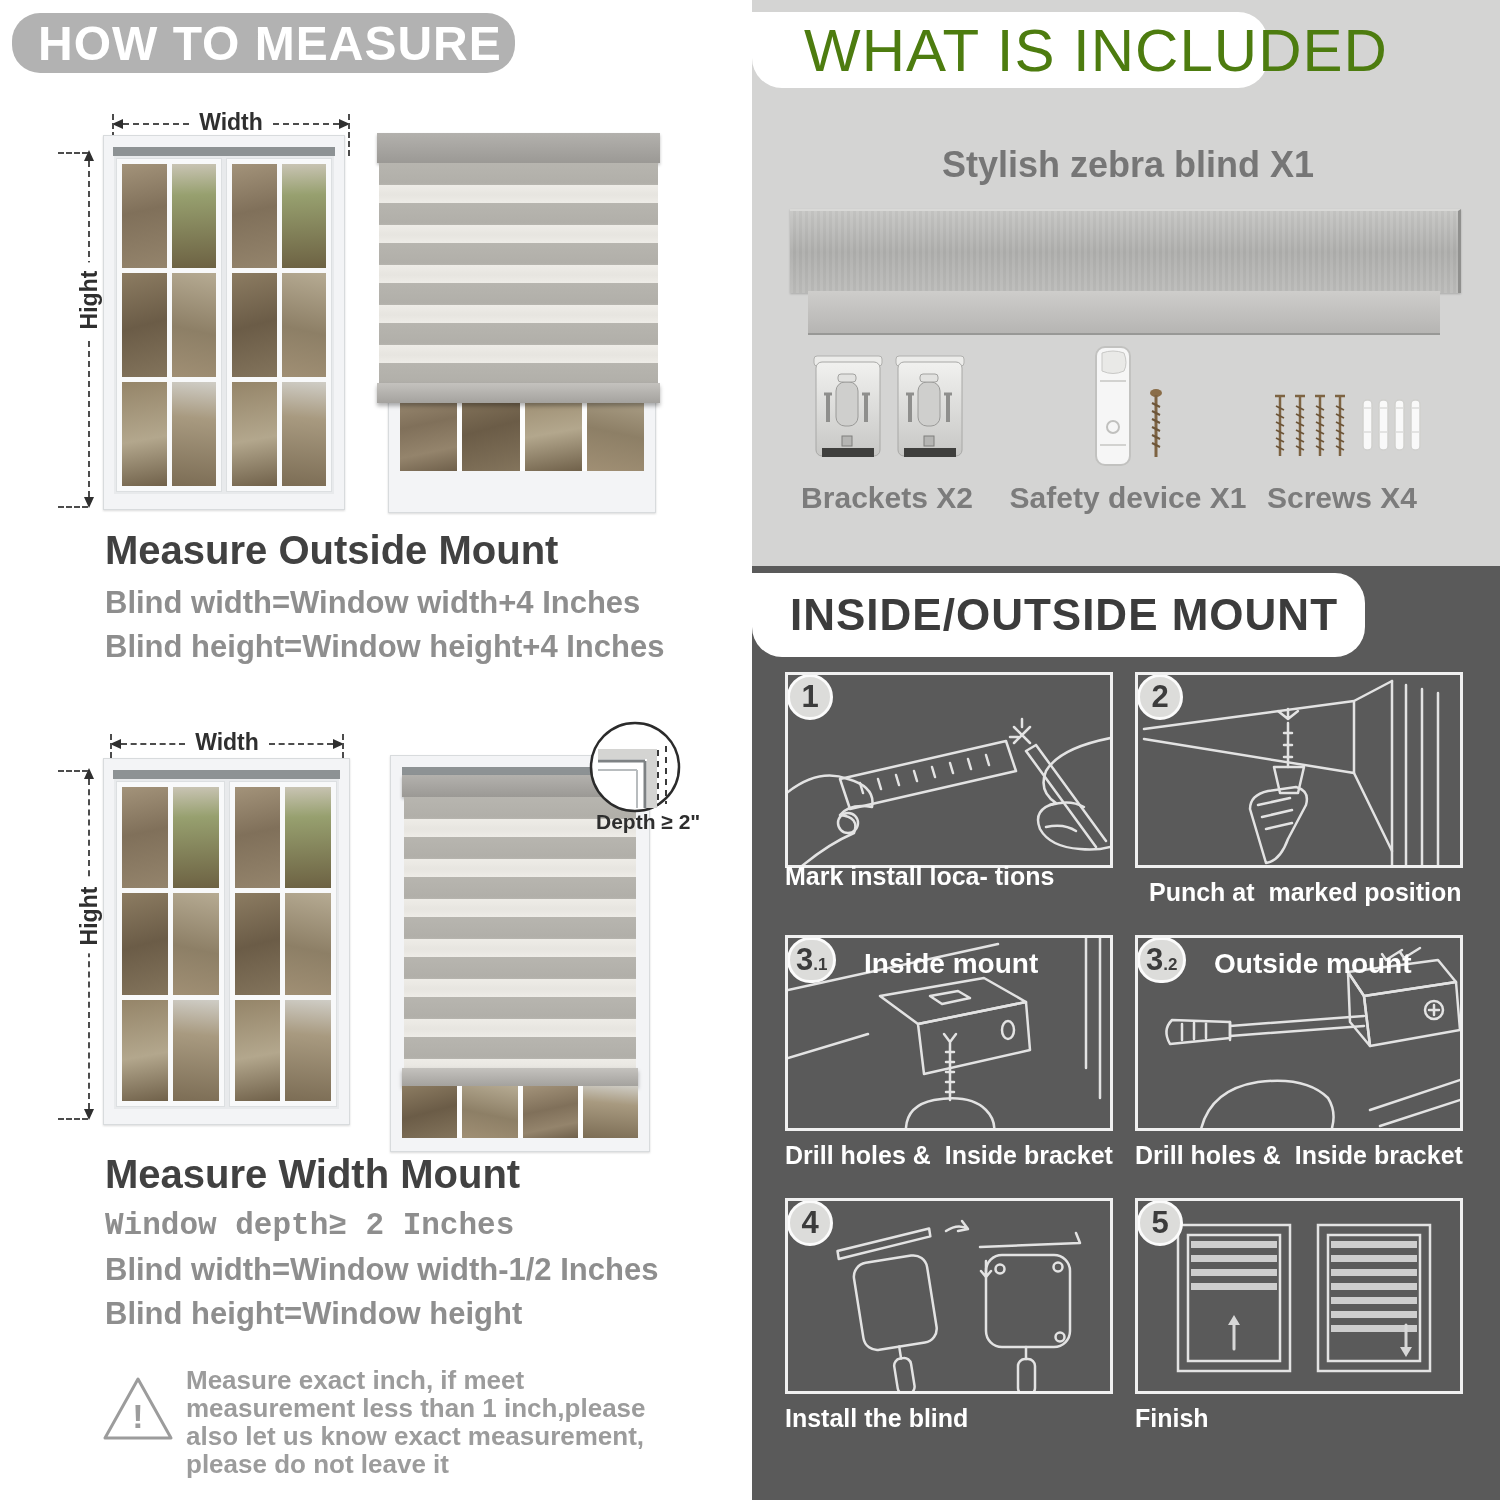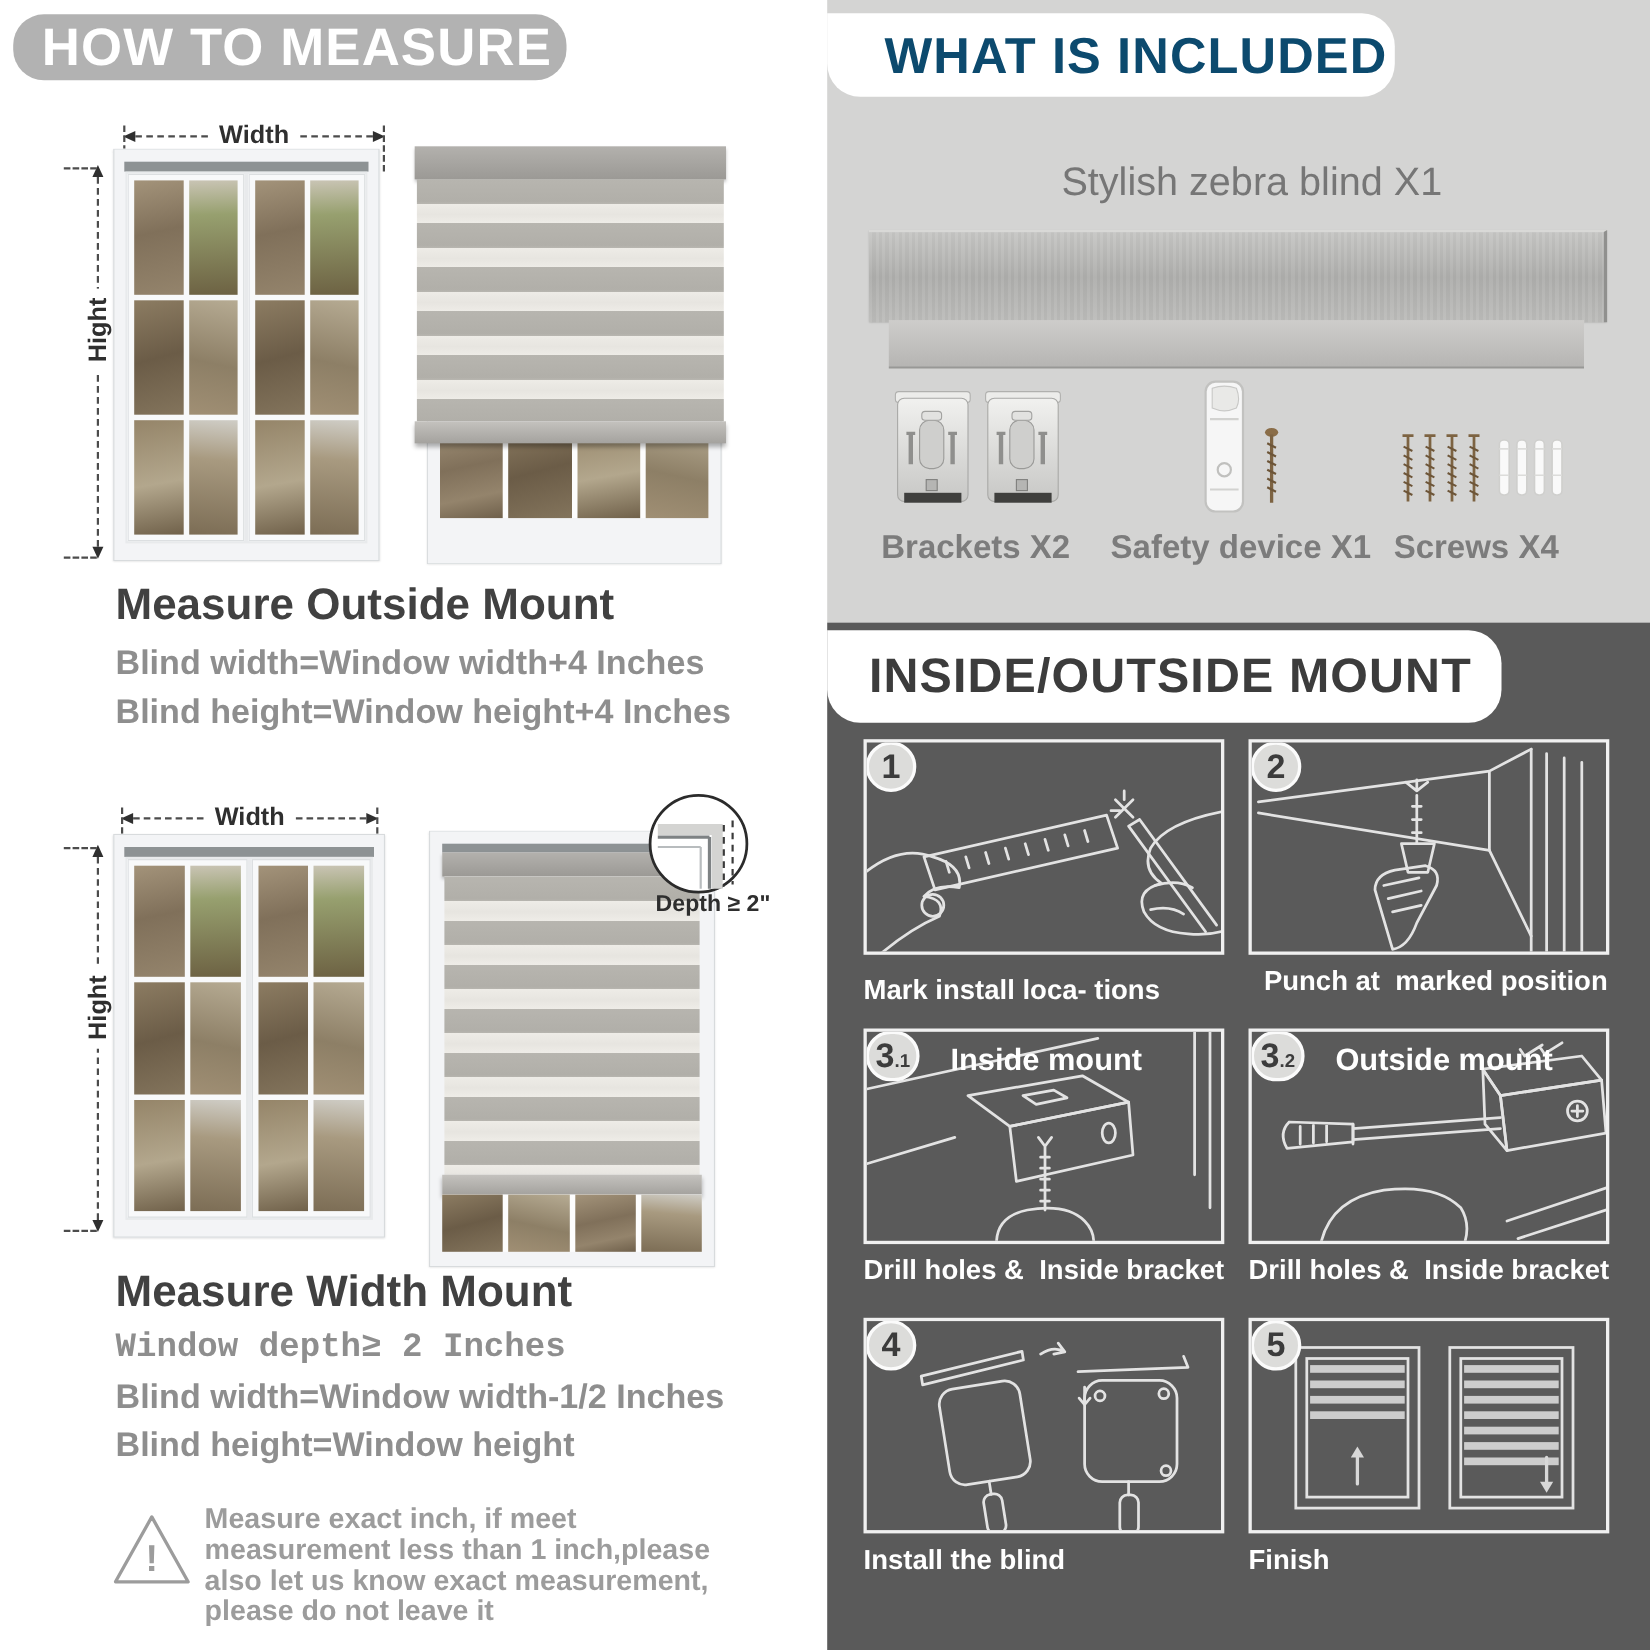--- a/index.html
+++ b/index.html
@@ -62,23 +62,23 @@
   .paneRow .pane + .pane{margin-left:5px;}
 
   .depthlabel{position:absolute;font-weight:bold;font-size:21px;color:#2e2e2e;white-space:pre;}
 
   .note{position:absolute;color:#9c9c9c;font-weight:bold;font-size:26px;line-height:28px;}
 
   
   .rt{position:absolute;left:752px;top:0;width:748px;height:566px;background:#d4d4d3;}
   .whatbox{position:absolute;left:0;top:12px;width:516px;height:76px;background:#ffffff;
            border-radius:0 30px 30px 30px;display:flex;align-items:center;}
-  .whatbox span{color:#0c4a6e;font-weight:bold;font-size:46px;letter-spacing:1px;padding-left:52px;white-space:pre;}
-  .stylish{position:absolute;left:386px;top:144px;transform:translateX(-50%);color:#767676;
-           font-weight:normal;font-size:36px;white-space:pre;}
+  .whatbox span{color:#4d7c0f;font-weight:normal;font-size:60px;letter-spacing:1px;padding-left:52px;white-space:pre;}
+  .stylish{position:absolute;left:376px;top:144px;transform:translateX(-50%);color:#767676;
+           font-weight:bold;font-size:36px;white-space:pre;}
   .barMain{position:absolute;left:38px;top:209px;width:668px;height:82px;
            background:linear-gradient(180deg,#c6c6c4,#aeaeac 50%,#bcbcba),
                       repeating-linear-gradient(90deg,rgba(255,255,255,.05) 0 3px,rgba(0,0,0,.02) 3px 6px);
            background-blend-mode:overlay;border-top:2px solid #d9d9d7;border-right:3px solid #90908e;
            box-shadow:0 1px 2px rgba(0,0,0,.2);}
   .barLow{position:absolute;left:56px;top:291px;width:632px;height:42px;
           background:linear-gradient(180deg,#cecdcb,#b6b5b3);border-bottom:2px solid #989896;}
   .ilabel{position:absolute;top:481px;transform:translateX(-50%);color:#7c7c7c;font-weight:bold;font-size:30px;white-space:pre;}
 
   
@@ -334,21 +334,21 @@
           <path d="M238 76 L308 172 M248 70 L318 166 M238 76 l10 -6"></path>
           <path d="M328 62 Q272 72 258 96 Q250 116 268 128 Q244 134 252 154 Q262 172 292 174 Q312 176 328 170"></path>
           <path d="M262 130 q20 -6 34 2 M258 152 q18 -4 30 4"></path>
         </g>
       </svg>
       <div class="badge">
         <span class="bnum">1</span>
           <span class="bsub"></span>
       </div>
     </div>
-    <div class="cap" style="left:33px;top:320px;">Mark install loca- tions</div>
+    <div class="cap" style="left:33px;top:296px;">Mark install loca- tions</div>
 
     <div class="tile" style="left:383px;top:106px;">
       <svg width="328" height="196" viewBox="0 0 328 196">
         <g stroke="#e3e3e3" stroke-width="2.5" fill="none" stroke-linecap="round" stroke-linejoin="round">
           <path d="M6 54 L216 26 M216 26 L254 6 M6 64 L216 98 M216 26 V98"></path>
           <path d="M254 6 V196 M268 10 V196 M284 14 V196 M300 18 V196"></path>
           <path d="M216 98 L254 176"></path>
           <path d="M150 92 V48 M146 58 h8 M146 70 h8 M146 82 h8"></path>
           <path d="M150 44 l-10 -8 M150 44 l10 -8 M150 44 v-10"></path>
           <path d="M136 92 h30 l-6 26 h-18 Z"></path>

